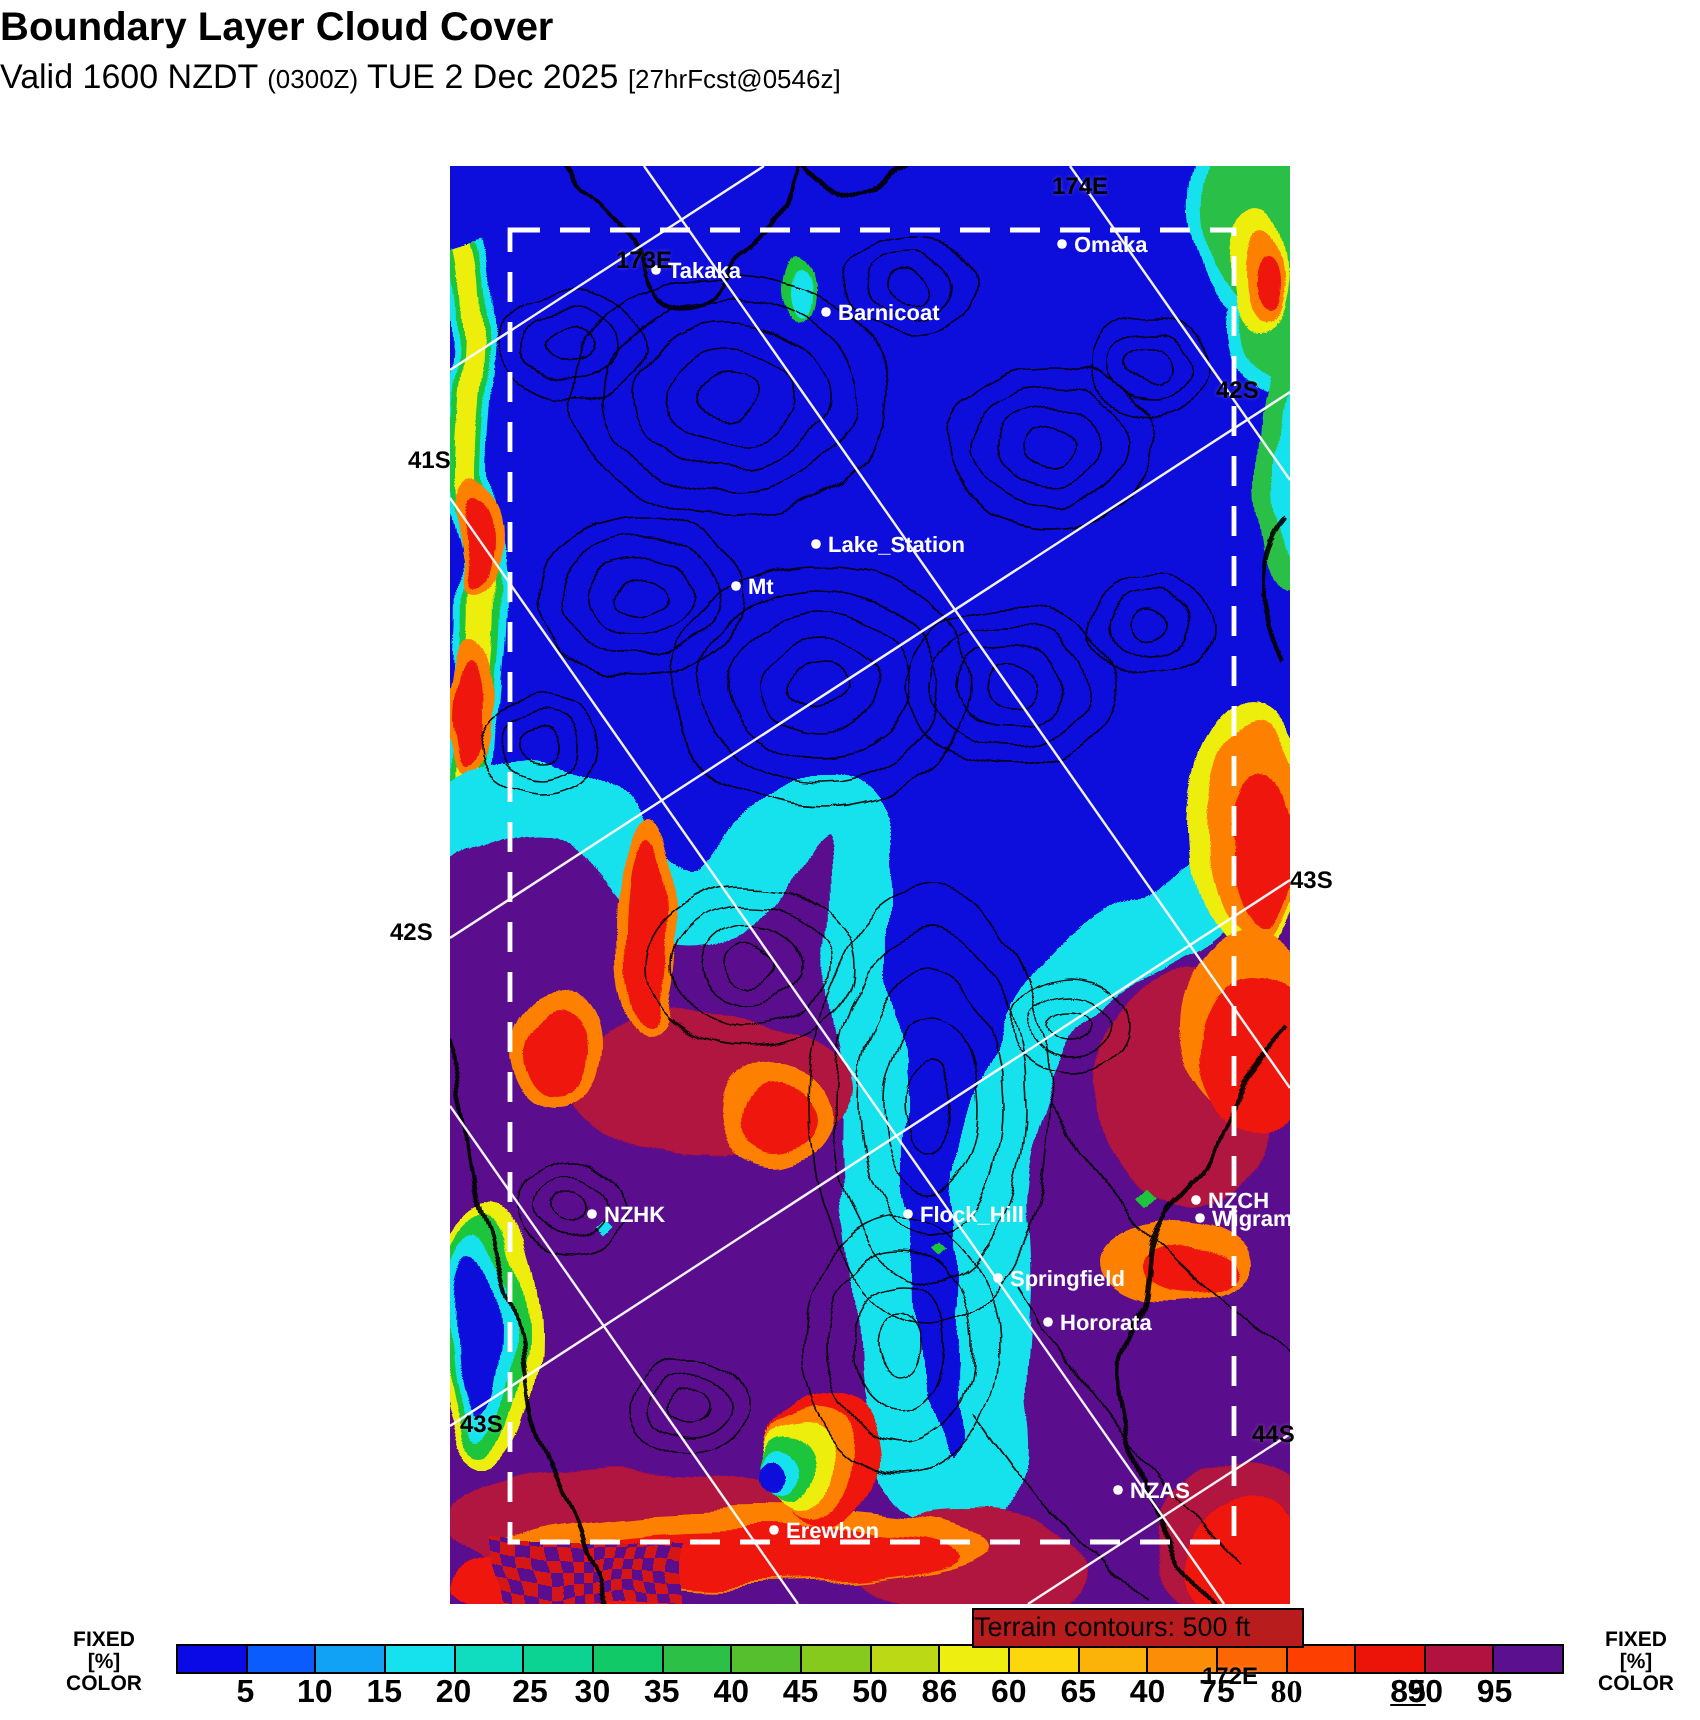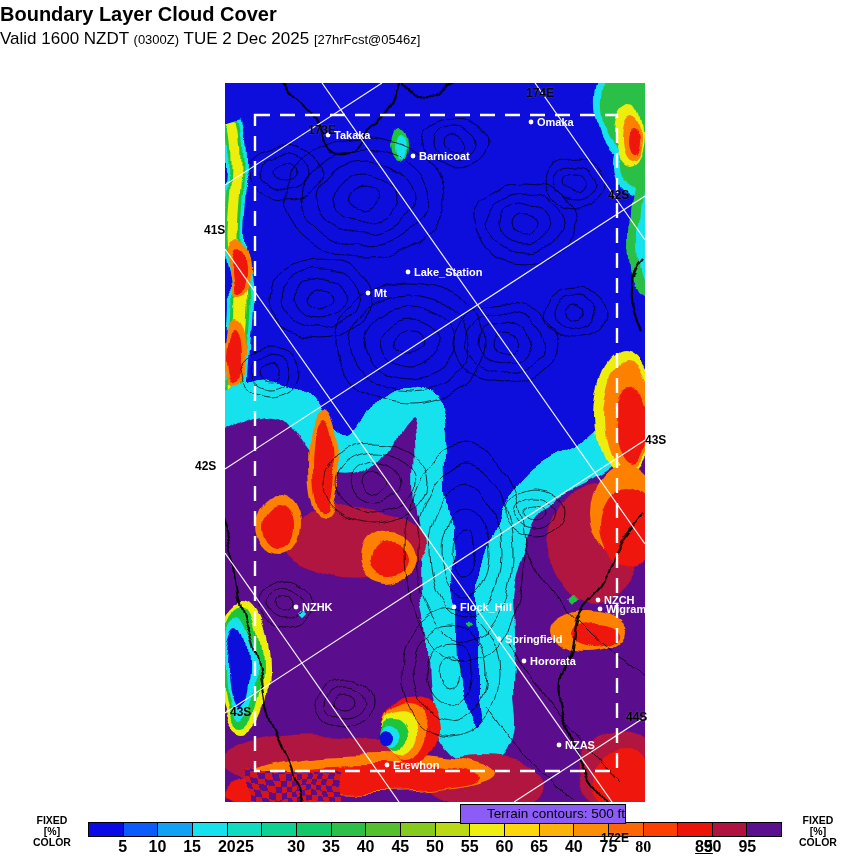--- a/index.html
+++ b/index.html
@@ -20,23 +20,23 @@
   #cbar{position:absolute;left:88px;top:822px;width:694px;height:15px;display:flex;
         border:1px solid #000;box-sizing:border-box;}
   .cb-seg{flex:1 1 auto;border-right:1px solid #000;}
   .cb-seg:last-child{border-right:none;}
   #cbar-ticks{position:absolute;left:0;top:838px;width:850px;height:20px;}
   .cb-tick{position:absolute;top:0;transform:translateX(-50%);font-size:16px;font-weight:700;}
   .fixed-block{position:absolute;top:815px;width:70px;text-align:center;font-size:10.5px;
                font-weight:800;line-height:11px;letter-spacing:0px;}
   #fixed-left{left:17px;}
   #fixed-right{left:783px;}
-  #terrain-note{position:absolute;left:460px;top:804px;width:164px;height:18px;
-                border:1px solid #000;background:#8b5cf6;font-size:13.5px;line-height:18px;
-                text-align:right;z-index:6;}
+  #terrain-note{position:absolute;left:486px;top:804px;width:164px;height:18px;
+                border:1px solid #000;background:#b91c1c;font-size:13.5px;line-height:18px;
+                text-align:left;z-index:6;}
 </style>
 </head>
 <body>
 
 <div id="page">
 
   <div id="hdr">
     <div class="t1">Boundary Layer Cloud Cover</div>
     <div class="t2">
       <span>Valid 1600 NZDT</span>
@@ -293,27 +293,27 @@
       <div class="cb-seg" style="background: rgb(254, 63, 2);"></div>
       <div class="cb-seg" style="background: rgb(236, 19, 9);"></div>
       <div class="cb-seg" style="background: rgb(177, 18, 63);"></div>
       <div class="cb-seg" style="background: rgb(91, 16, 144);"></div>
     </div>
   <div id="cbar-ticks">
       <div class="cb-tick" style="left: 122.7px;">5</div>
       <div class="cb-tick" style="left: 157.4px;">10</div>
       <div class="cb-tick" style="left: 192.1px;">15</div>
       <div class="cb-tick" style="left: 226.8px;">20</div>
-      <div class="cb-tick" style="left: 245px;">25</div>
+      <div class="cb-tick" style="left: 265px;">25</div>
       <div class="cb-tick" style="left: 296.2px;">30</div>
       <div class="cb-tick" style="left: 330.9px;">35</div>
       <div class="cb-tick" style="left: 365.6px;">40</div>
       <div class="cb-tick" style="left: 400.3px;">45</div>
       <div class="cb-tick" style="left: 435px;">50</div>
-      <div class="cb-tick" style="left: 469.7px;">55</div>
+      <div class="cb-tick" style="left: 469.7px;">86</div>
       <div class="cb-tick" style="left: 504.4px;">60</div>
       <div class="cb-tick" style="left: 539.1px;">65</div>
       <div class="cb-tick" style="left: 573.8px;">40</div>
       <div class="cb-tick" style="left: 608.5px;">75</div>
       <div class="cb-tick" style="left: 643.2px; font-family: Liberation Serif, serif;">80</div>
       <div class="cb-tick" style="left: 704px; text-decoration: underline;">85</div>
       <div class="cb-tick" style="left: 712.6px;">90</div>
       <div class="cb-tick" style="left: 747.3px;">95</div>
     </div>
 

